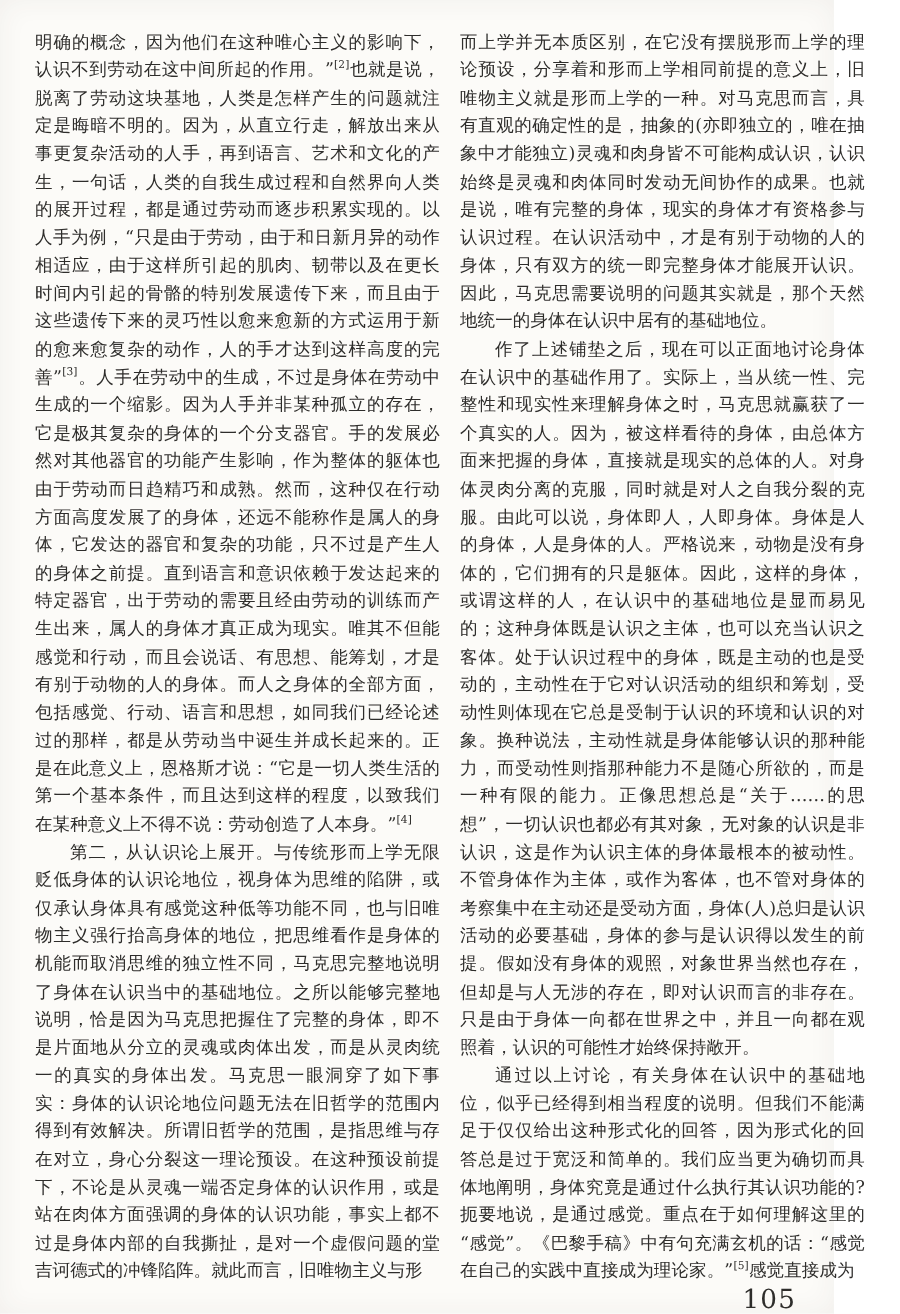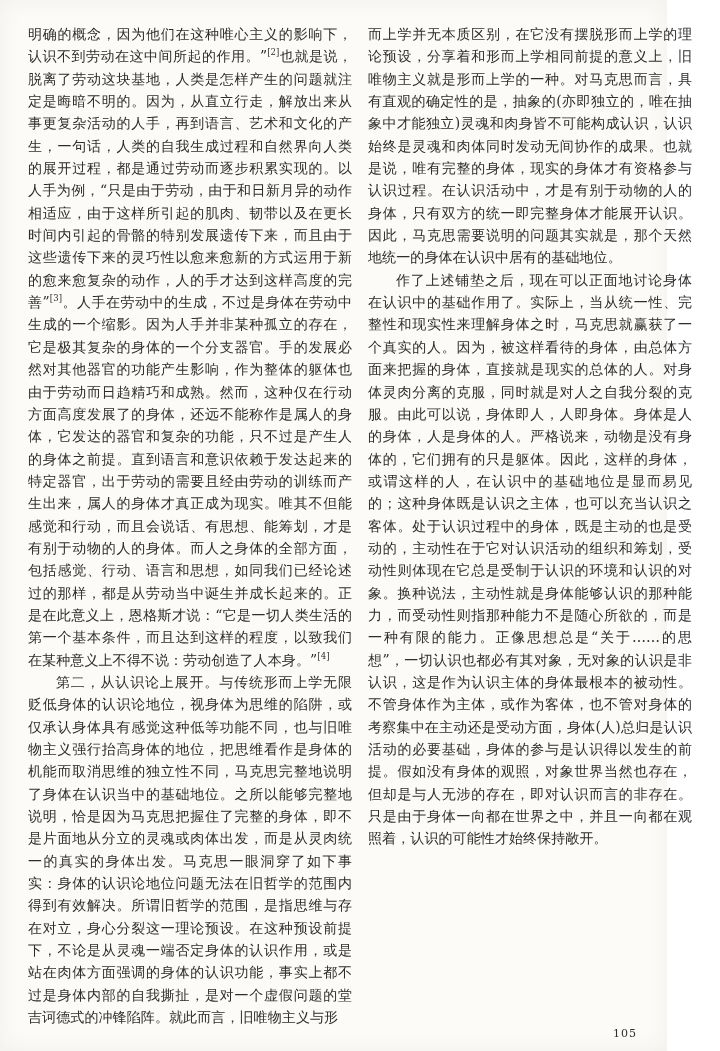--- a/index.html
+++ b/index.html
@@ -43,34 +43,35 @@
   }
   sup.fn {
     font-size: 8.5px;
     line-height: 0;
     vertical-align: super;
     color: #2e2d2b;
   }
   .page-number {
     position: absolute;
     right: 30px;
-    bottom: 11px;
-    font-size: 11px;
+    bottom: 0;
+    font-size: 21px;
     color: #2e2d2b;
     letter-spacing: 1px;
   }
 </style>
 </head>
 <body>
 
 <div class="page">
   <div class="columns">
     <div class="column" id="col-left">
         <p><span>明确的概念，因为他们在这种唯心主义的影响下，认识不到劳动在这中间所起的作用。”</span><sup class="fn">[2]</sup><span>也就是说，脱离了劳动这块基地，人类是怎样产生的问题就注定是晦暗不明的。因为，从直立行走，解放出来从事更复杂活动的人手，再到语言、艺术和文化的产生，一句话，人类的自我生成过程和自然界向人类的展开过程，都是通过劳动而逐步积累实现的。以人手为例，“只是由于劳动，由于和日新月异的动作相适应，由于这样所引起的肌肉、韧带以及在更长时间内引起的骨骼的特别发展遗传下来，而且由于这些遗传下来的灵巧性以愈来愈新的方式运用于新的愈来愈复杂的动作，人的手才达到这样高度的完善”</span><sup class="fn">[3]</sup><span>。人手在劳动中的生成，不过是身体在劳动中生成的一个缩影。因为人手并非某种孤立的存在，它是极其复杂的身体的一个分支器官。手的发展必然对其他器官的功能产生影响，作为整体的躯体也由于劳动而日趋精巧和成熟。然而，这种仅在行动方面高度发展了的身体，还远不能称作是属人的身体，它发达的器官和复杂的功能，只不过是产生人的身体之前提。直到语言和意识依赖于发达起来的特定器官，出于劳动的需要且经由劳动的训练而产生出来，属人的身体才真正成为现实。唯其不但能感觉和行动，而且会说话、有思想、能筹划，才是有别于动物的人的身体。而人之身体的全部方面，包括感觉、行动、语言和思想，如同我们已经论述过的那样，都是从劳动当中诞生并成长起来的。正是在此意义上，恩格斯才说：“它是一切人类生活的第一个基本条件，而且达到这样的程度，以致我们在某种意义上不得不说：劳动创造了人本身。”</span><sup class="fn">[4]</sup></p>
         <p class="indent"><span>第二，从认识论上展开。与传统形而上学无限贬低身体的认识论地位，视身体为思维的陷阱，或仅承认身体具有感觉这种低等功能不同，也与旧唯物主义强行抬高身体的地位，把思维看作是身体的机能而取消思维的独立性不同，马克思完整地说明了身体在认识当中的基础地位。之所以能够完整地说明，恰是因为马克思把握住了完整的身体，即不是片面地从分立的灵魂或肉体出发，而是从灵肉统一的真实的身体出发。马克思一眼洞穿了如下事实：身体的认识论地位问题无法在旧哲学的范围内得到有效解决。所谓旧哲学的范围，是指思维与存在对立，身心分裂这一理论预设。在这种预设前提下，不论是从灵魂一端否定身体的认识作用，或是站在肉体方面强调的身体的认识功能，事实上都不过是身体内部的自我撕扯，是对一个虚假问题的堂吉诃德式的冲锋陷阵。就此而言，旧唯物主义与形</span></p>
       </div>
     <div class="column" id="col-right">
         <p><span>而上学并无本质区别，在它没有摆脱形而上学的理论预设，分享着和形而上学相同前提的意义上，旧唯物主义就是形而上学的一种。对马克思而言，具有直观的确定性的是，抽象的(亦即独立的，唯在抽象中才能独立)灵魂和肉身皆不可能构成认识，认识始终是灵魂和肉体同时发动无间协作的成果。也就是说，唯有完整的身体，现实的身体才有资格参与认识过程。在认识活动中，才是有别于动物的人的身体，只有双方的统一即完整身体才能展开认识。因此，马克思需要说明的问题其实就是，那个天然地统一的身体在认识中居有的基础地位。</span></p>
         <p class="indent"><span>作了上述铺垫之后，现在可以正面地讨论身体在认识中的基础作用了。实际上，当从统一性、完整性和现实性来理解身体之时，马克思就赢获了一个真实的人。因为，被这样看待的身体，由总体方面来把握的身体，直接就是现实的总体的人。对身体灵肉分离的克服，同时就是对人之自我分裂的克服。由此可以说，身体即人，人即身体。身体是人的身体，人是身体的人。严格说来，动物是没有身体的，它们拥有的只是躯体。因此，这样的身体，或谓这样的人，在认识中的基础地位是显而易见的；这种身体既是认识之主体，也可以充当认识之客体。处于认识过程中的身体，既是主动的也是受动的，主动性在于它对认识活动的组织和筹划，受动性则体现在它总是受制于认识的环境和认识的对象。换种说法，主动性就是身体能够认识的那种能力，而受动性则指那种能力不是随心所欲的，而是一种有限的能力。正像思想总是“关于……的思想”，一切认识也都必有其对象，无对象的认识是非认识，这是作为认识主体的身体最根本的被动性。不管身体作为主体，或作为客体，也不管对身体的考察集中在主动还是受动方面，身体(人)总归是认识活动的必要基础，身体的参与是认识得以发生的前提。假如没有身体的观照，对象世界当然也存在，但却是与人无涉的存在，即对认识而言的非存在。只是由于身体一向都在世界之中，并且一向都在观照着，认识的可能性才始终保持敞开。</span></p>
+        <p class="indent"><span>通过以上讨论，有关身体在认识中的基础地位，似乎已经得到相当程度的说明。但我们不能满足于仅仅给出这种形式化的回答，因为形式化的回答总是过于宽泛和简单的。我们应当更为确切而具体地阐明，身体究竟是通过什么执行其认识功能的?扼要地说，是通过感觉。重点在于如何理解这里的“感觉”。《巴黎手稿》中有句充满玄机的话：“感觉在自己的实践中直接成为理论家。”</span><sup class="fn">[5]</sup><span>感觉直接成为</span></p>
       </div>
   </div>
   <div class="page-number">105</div>
 </div>
 
 </body></html>

